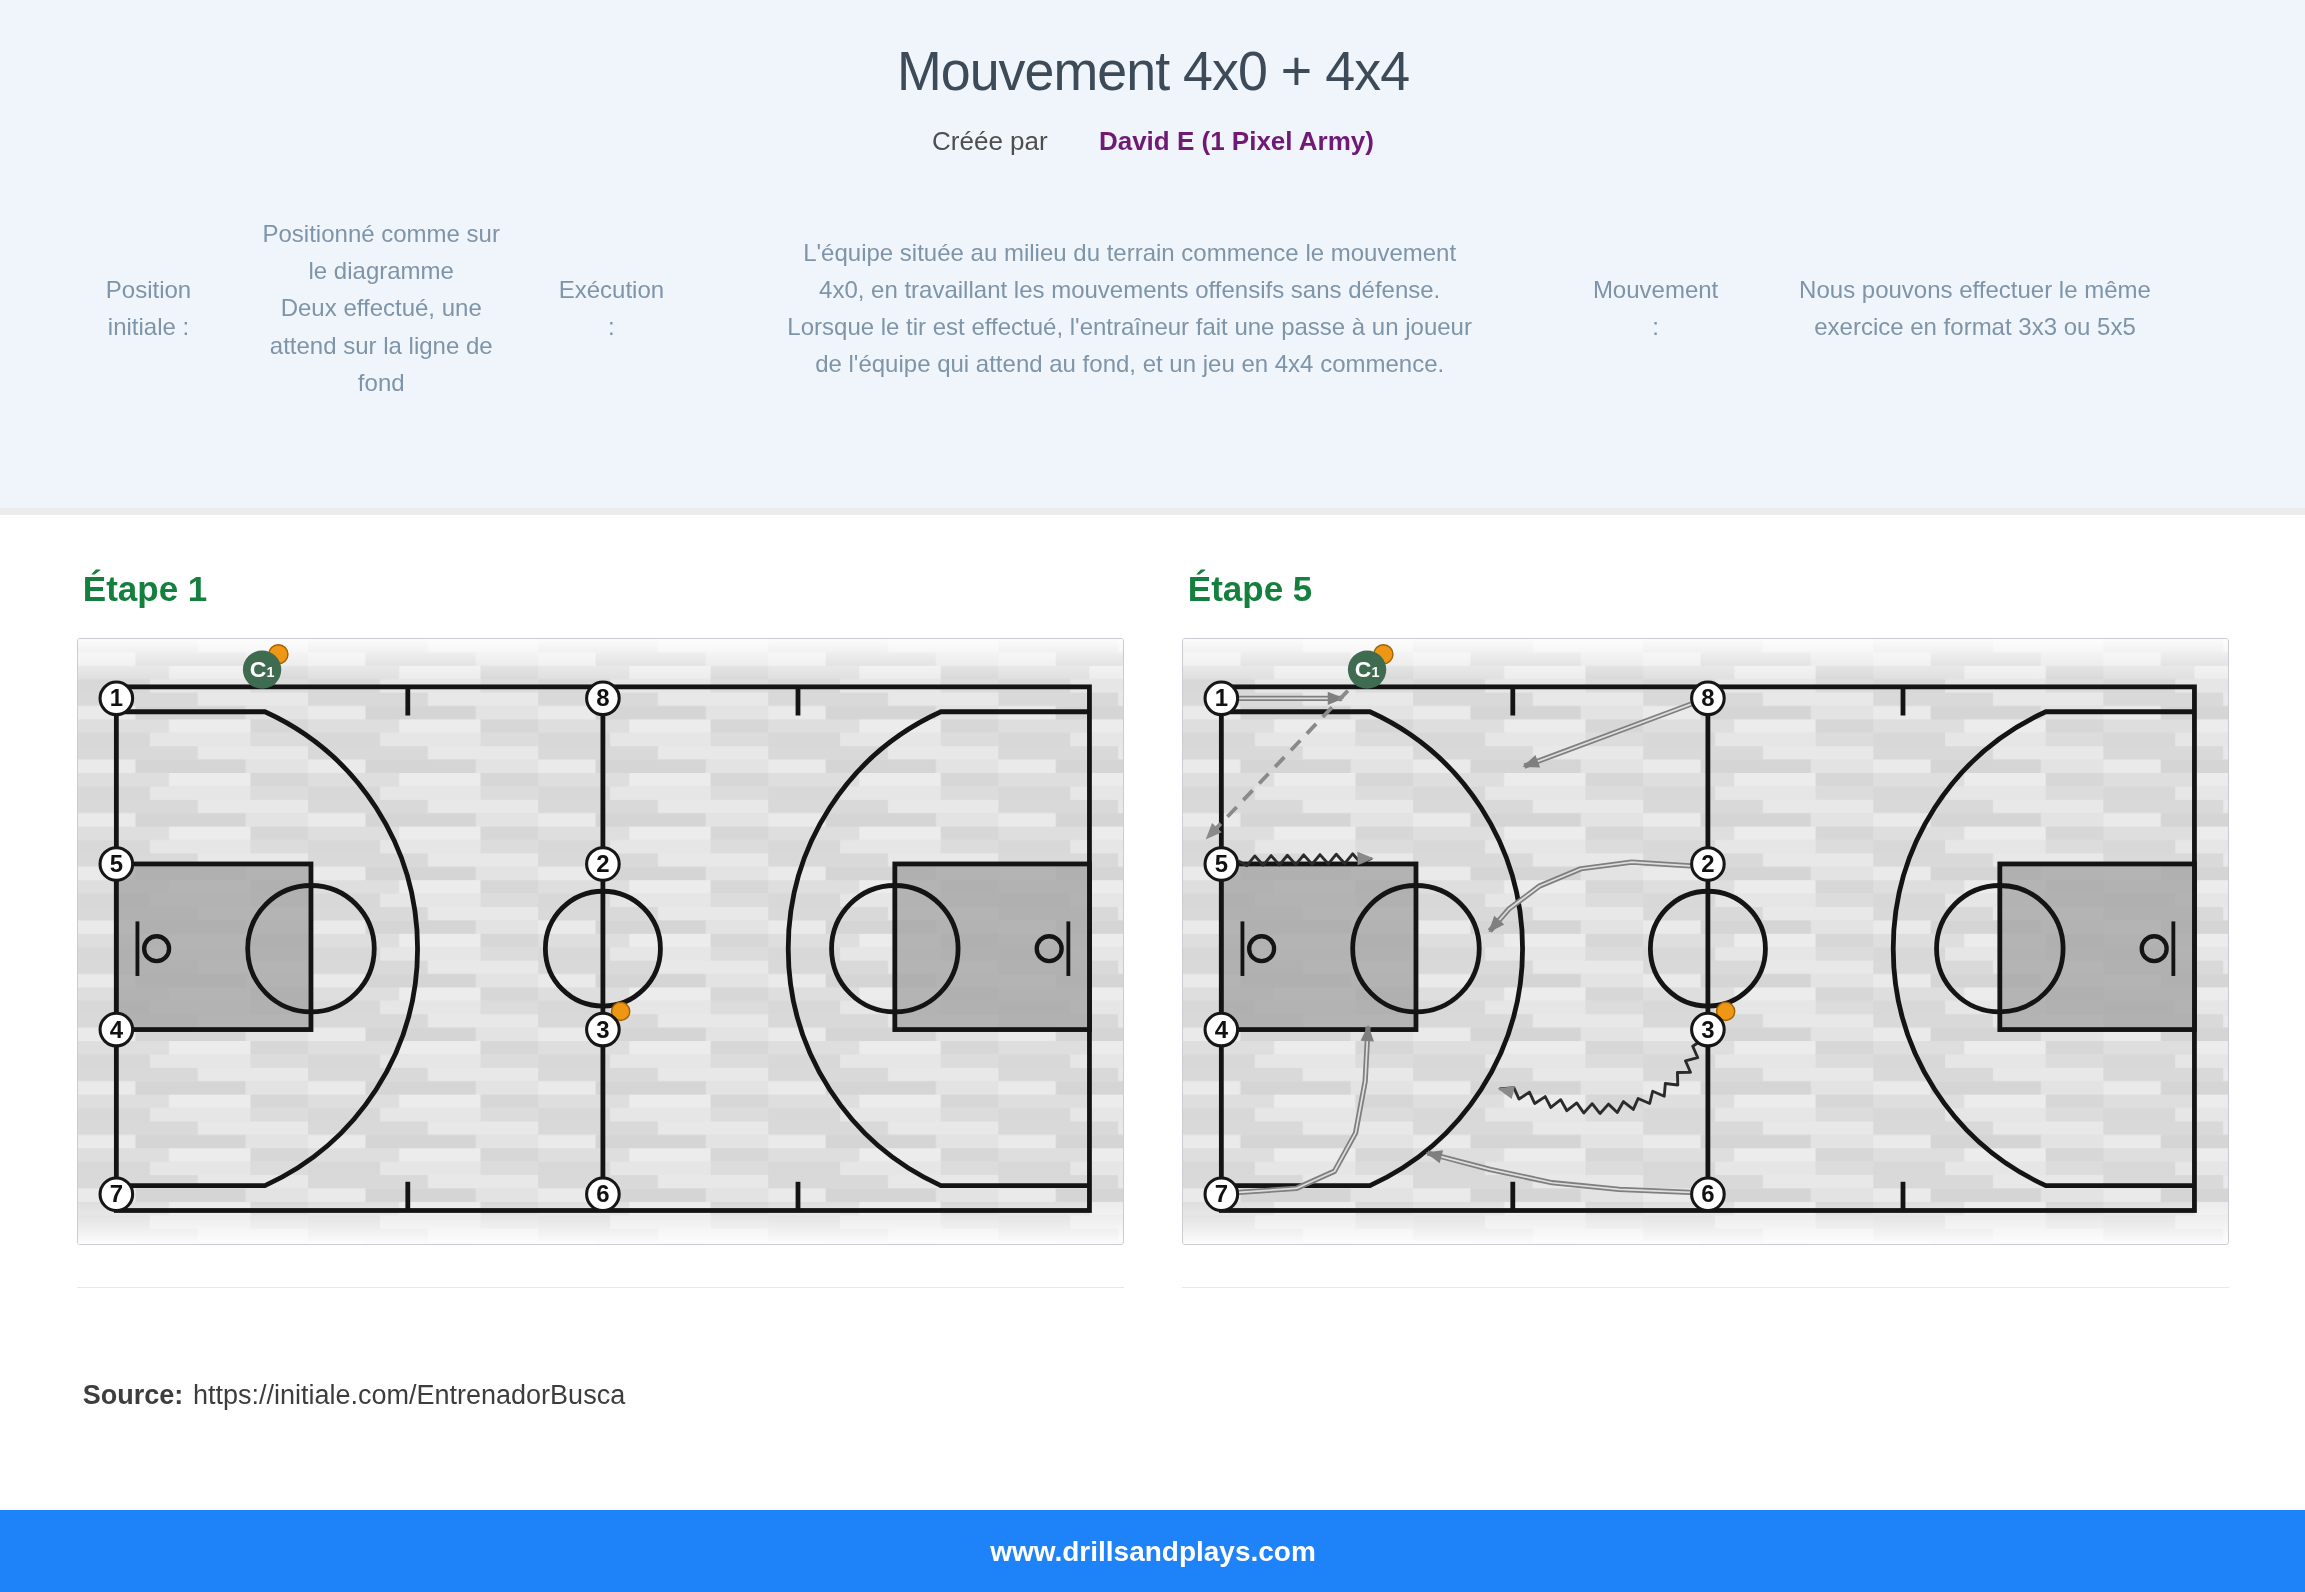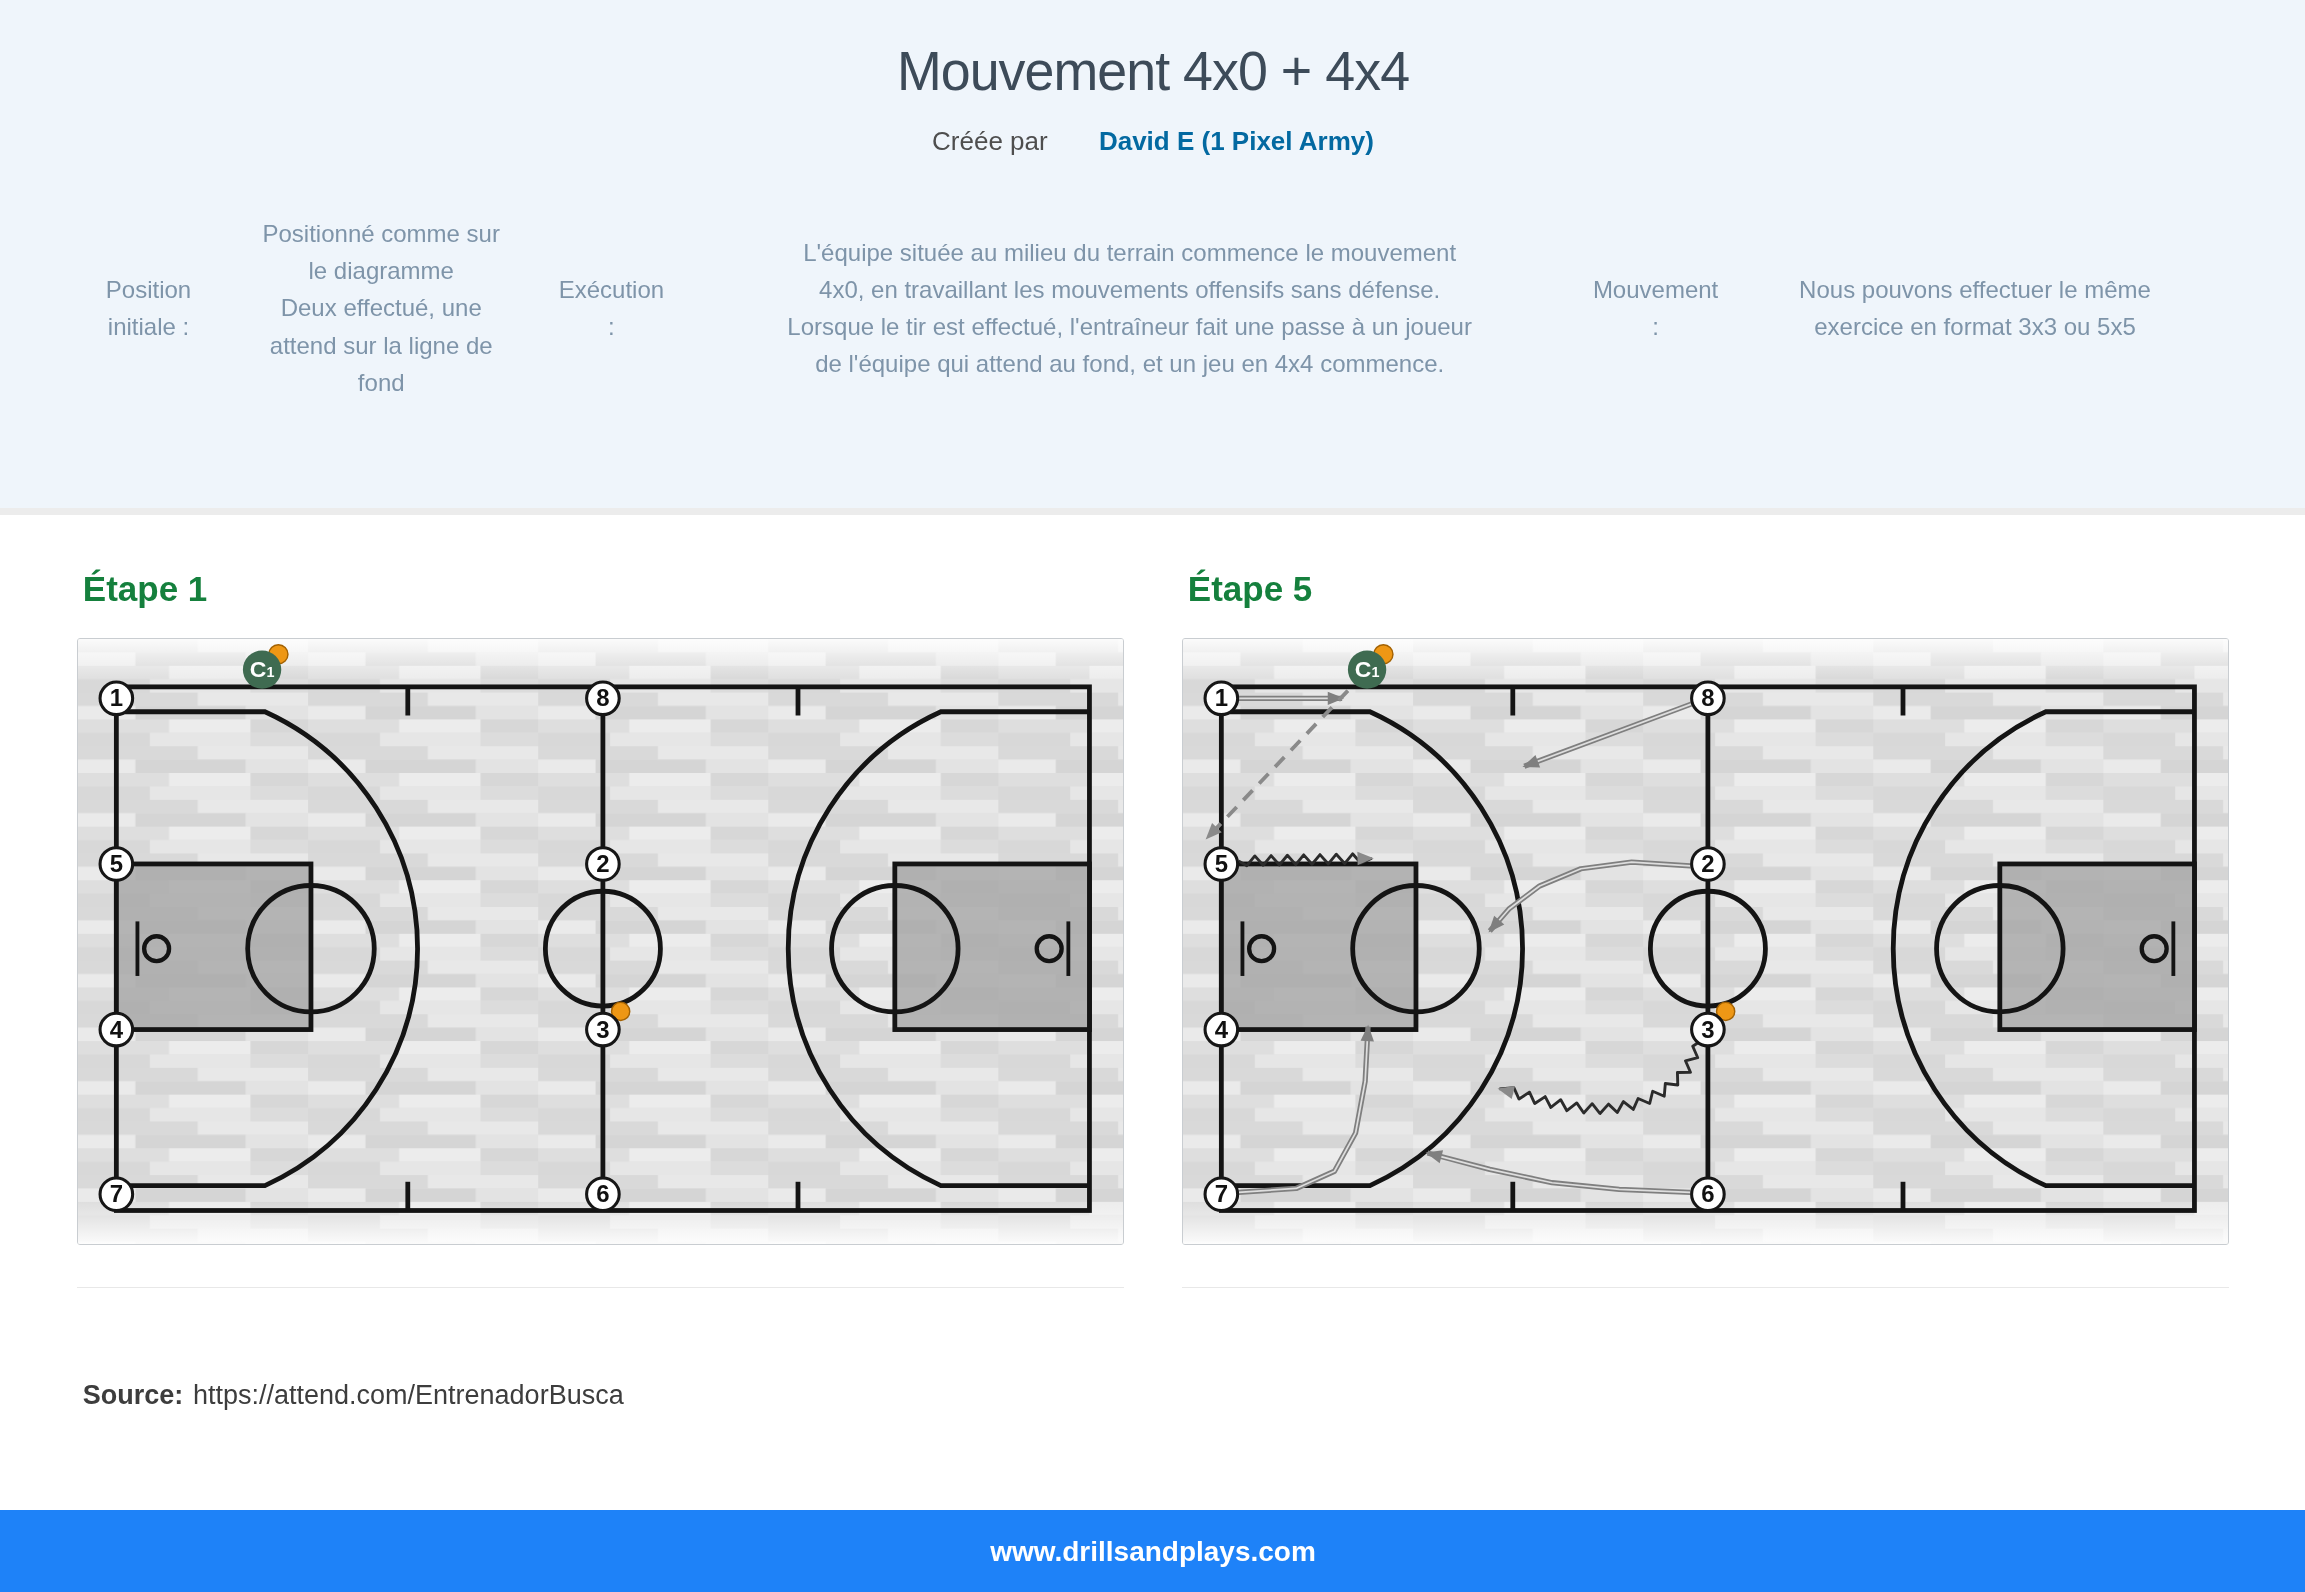--- a/index.html
+++ b/index.html
@@ -15,21 +15,21 @@
     background:#eff5fb;height:515px;box-sizing:border-box;
     padding-top:38px;border-bottom:7.7px solid #ececec;flex:0 0 auto;
   }
   .title{
     text-align:center;font-size:56px;font-weight:500;color:#3d4b59;
     letter-spacing:-1px;margin:0;transform:scaleX(.96);
   }
   .subtitle{
     text-align:center;font-size:26px;color:#4e4e4e;margin-top:23px;
   }
-  .subtitle b{color:#0369a1;margin-left:44px;}
+  .subtitle b{color:#701a75;margin-left:44px;}
   .fields{
     display:flex;justify-content:space-between;align-items:center;
     padding:0 91px;margin-top:58px;color:#7e94a9;
   }
   .field-label,.field-text{
     font-size:24px;line-height:1.55;text-align:center;white-space:pre-line;
   }
   .fl-1{flex:0 0 115px;}
   .ft-1{flex:0 0 317px;}
   .fl-2{flex:0 0 110px;}
@@ -308,21 +308,21 @@
       <circle cx="547.5" cy="580" r="17" fill="#ffffff" stroke="#161616" stroke-width="3.2"></circle>
       <text x="547.5" y="580" font-size="25" font-weight="bold" fill="#111111" text-anchor="middle" dy="8.5" font-family="Liberation Sans, DejaVu Sans, sans-serif">6</text>
               </g>
             </svg>
         </div>
         <hr class="divider">
       </section>
 
     </div>
 
-    <div class="source"><b>Source:</b><a href="#">https://attend.com/EntrenadorBusca</a></div>
+    <div class="source"><b>Source:</b><a href="#">https://initiale.com/EntrenadorBusca</a></div>
   </main>
 
   <footer class="footer" style="background: rgb(30, 130, 248);">
     <span class="footer-text">www.drillsandplays.com</span>
   </footer>
 
 </div>
 
 
 </body></html>

